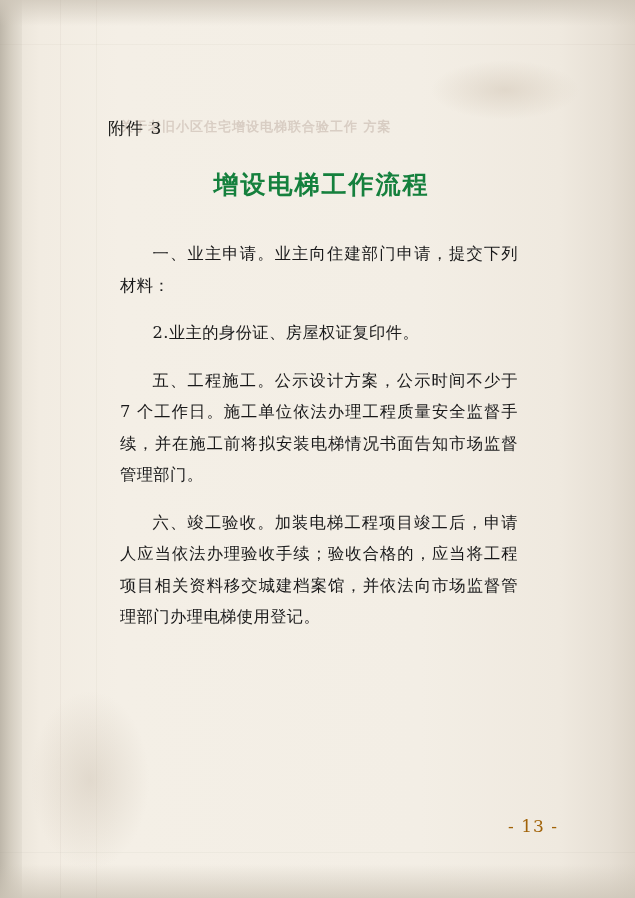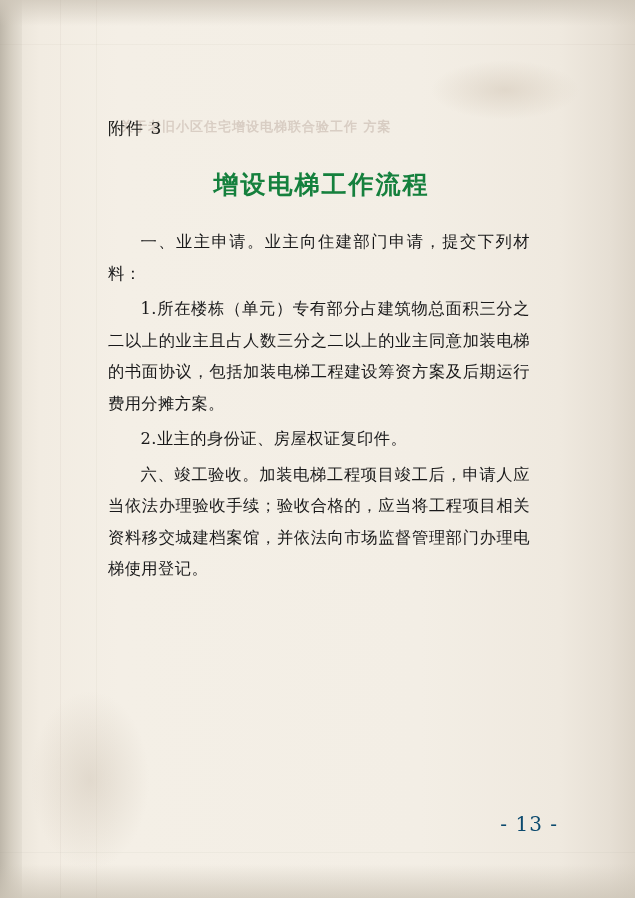--- a/index.html
+++ b/index.html
@@ -97,29 +97,29 @@
     top: 222px;
     width: 430px;
     font-size: 16.3px;
     line-height: 31.5px;
     color: #19191a;
     text-align: justify;
     text-justify: inter-ideograph;
     letter-spacing: .4px;
   }
   #body-text p {
-    margin: 4px;
+    margin: 16px;
     text-indent: 2em;
   }
   #page-number {
     position: absolute;
     right: 46px;
     bottom: 62px;
-    font-size: 20px;
-    color: #0c4a6e;
+    font-size: 17px;
+    color: #a16207;
     letter-spacing: 1px;
   }
   
   .stain {
     position: absolute;
     border-radius: 50%;
     pointer-events: none;
   }
 </style>
 </head>
@@ -139,19 +139,19 @@
   <div class="stain" style="left:430px; top:60px; width:150px; height:60px; background:radial-gradient(ellipse at center, rgba(205,192,175,.45), rgba(205,192,175,0) 70%);"></div>
   <div class="stain" style="left:30px; top:690px; width:120px; height:180px; background:radial-gradient(ellipse at center, rgba(198,186,170,.40), rgba(198,186,170,0) 70%);"></div>
 
   <div id="ghost">关于老旧小区住宅增设电梯联合验工作 方案</div>
 
   <div id="content">
     <div id="attachment-label">附件 3</div>
     <div id="doc-title">增设电梯工作流程</div>
     <div id="body-text">
         <p>一、业主申请。业主向住建部门申请，提交下列材料：</p>
-        <p>1.所在楼栋（单元）专有部分占建筑物总面积三分之二以上的业主且占人数三分之二以上的业主同意加装电梯的书面协议，包括加装电梯工程建设筹资方案及后期运行费用分摊方案。</p>
         <p>2.业主的身份证、房屋权证复印件。</p>
+        <p>五、工程施工。公示设计方案，公示时间不少于 7 个工作日。施工单位依法办理工程质量安全监督手续，并在施工前将拟安装电梯情况书面告知市场监督管理部门。</p>
         <p>六、竣工验收。加装电梯工程项目竣工后，申请人应当依法办理验收手续；验收合格的，应当将工程项目相关资料移交城建档案馆，并依法向市场监督管理部门办理电梯使用登记。</p>
       </div>
     <div id="page-number">- 13 -</div>
   </div>
 </div>
 
 </body></html>

